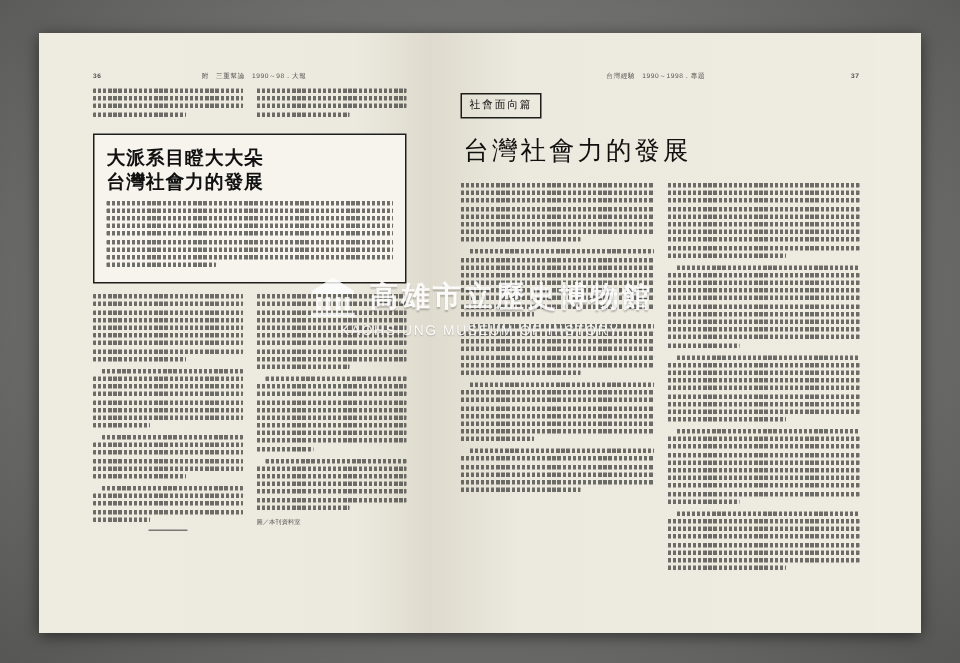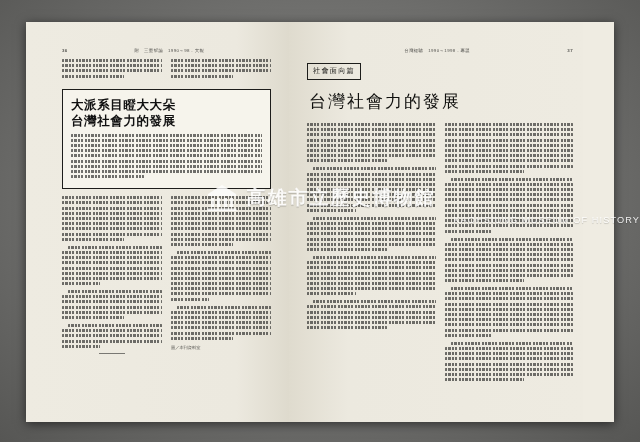--- a/index.html
+++ b/index.html
@@ -163,21 +163,20 @@
     letter-spacing: 2px;
     text-shadow: 0 1px 1px rgba(0,0,0,.25);
   }
   .wm-en {
     font-family: "Liberation Sans", sans-serif;
     font-size: 9.2px;
     letter-spacing: 1.1px;
     color: #ffffff;
     margin-top: 2px;
     text-shadow: 0 1px 1px rgba(0,0,0,.25);
-    text-align: right;
   }
   .fig-caption {
     font-size: 4.2px;
     color: #2d2d2b;
     margin-top: 3px;
     opacity: .8;
   }
   .endmark {
     width: 26px;
     height: .9px;

